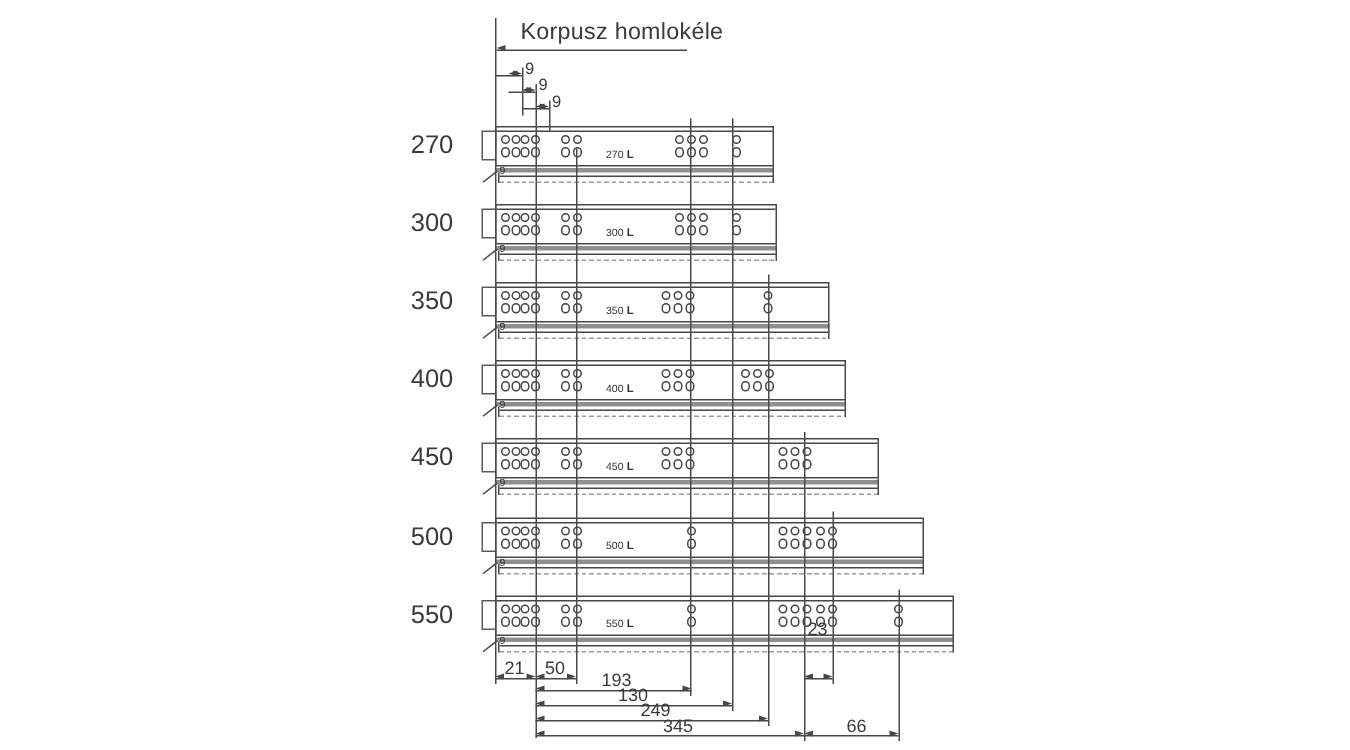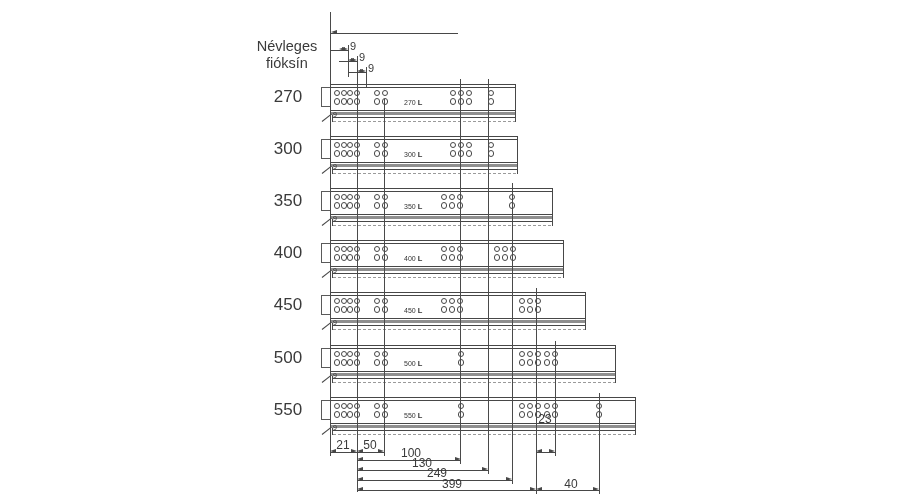--- a/index.html
+++ b/index.html
@@ -23,24 +23,21 @@
   .dash{height:1px;background:repeating-linear-gradient(90deg,#9a9a9a 0 3px,transparent 3px 5px);}
   .railtext{font-size:7px;white-space:nowrap;color:#333;}
   .railtext b{font-size:7.5px;}
   .hook9{font-size:7px;color:#333;}
   .diag{width:12px;height:1px;background:#474747;transform:rotate(-38deg);transform-origin:left center;}
 </style>
 </head>
 <body>
 
 <div id="canvas">
-  <div class="abs side-label" style="left:249px;top:38px;">
-    <div>Névleges</div>
-    <div>fióksín</div>
-  </div>
+  <div class="abs title" style="left:347px;top:13px;">Korpusz homlokéle</div>
   <div id="drawing" class="abs" style="left:0;top:0;width:900px;height:500px;">
       <div class="abs nominal" style="left: 258px; top: 87px;">270</div>
       <div class="abs tab" style="left: 321px; top: 87px; width: 10px; height: 20px;"></div>
       <div class="abs railbox" style="left: 330px; top: 84px; width: 186px; height: 27px;"></div>
       <div class="abs hline" style="left: 331px; top: 87px; width: 184px;"></div>
       <div class="abs hole" style="left: 333.6px; top: 89.6px;"></div>
       <div class="abs hole" style="left: 333.6px; top: 98.1px;"></div>
       <div class="abs hole" style="left: 340.6px; top: 89.6px;"></div>
       <div class="abs hole" style="left: 340.6px; top: 98.1px;"></div>
       <div class="abs hole" style="left: 346.6px; top: 89.6px;"></div>
@@ -310,31 +307,31 @@
       <div class="abs arr l" style="left: 357px; top: 449.2px;"></div>
       <div class="abs arr r" style="left: 378px; top: 449.2px;"></div>
       <div class="abs dimlabel" style="left: 370px; top: 438px;">50</div>
       <div class="abs hline" style="left: 536px; top: 452px; width: 19px;"></div>
       <div class="abs arr l" style="left: 536px; top: 449.2px;"></div>
       <div class="abs arr r" style="left: 549px; top: 449.2px;"></div>
       <div class="abs dimlabel" style="left: 545px; top: 412px;">23</div>
       <div class="abs hline" style="left: 357px; top: 460px; width: 104px;"></div>
       <div class="abs arr l" style="left: 357px; top: 457.2px;"></div>
       <div class="abs arr r" style="left: 455px; top: 457.2px;"></div>
-      <div class="abs dimlabel" style="left: 411px; top: 446px;">100</div>
+      <div class="abs dimlabel" style="left: 411px; top: 446px;">193</div>
       <div class="abs hline" style="left: 357px; top: 470px; width: 131px;"></div>
       <div class="abs arr l" style="left: 357px; top: 467.2px;"></div>
       <div class="abs arr r" style="left: 482px; top: 467.2px;"></div>
       <div class="abs dimlabel" style="left: 422px; top: 456px;">130</div>
       <div class="abs hline" style="left: 357px; top: 480px; width: 155px;"></div>
       <div class="abs arr l" style="left: 357px; top: 477.2px;"></div>
       <div class="abs arr r" style="left: 506px; top: 477.2px;"></div>
       <div class="abs dimlabel" style="left: 437px; top: 466px;">249</div>
       <div class="abs hline" style="left: 357px; top: 490px; width: 179px;"></div>
       <div class="abs arr l" style="left: 357px; top: 487.2px;"></div>
       <div class="abs arr r" style="left: 530px; top: 487.2px;"></div>
-      <div class="abs dimlabel" style="left: 452px; top: 477px;">399</div>
+      <div class="abs dimlabel" style="left: 452px; top: 477px;">345</div>
       <div class="abs hline" style="left: 536px; top: 490px; width: 63px;"></div>
       <div class="abs arr l" style="left: 536px; top: 487.2px;"></div>
       <div class="abs arr r" style="left: 593px; top: 487.2px;"></div>
-      <div class="abs dimlabel" style="left: 571px; top: 477px;">40</div>
+      <div class="abs dimlabel" style="left: 571px; top: 477px;">66</div>
     </div>
 </div>
 
 </body></html>

